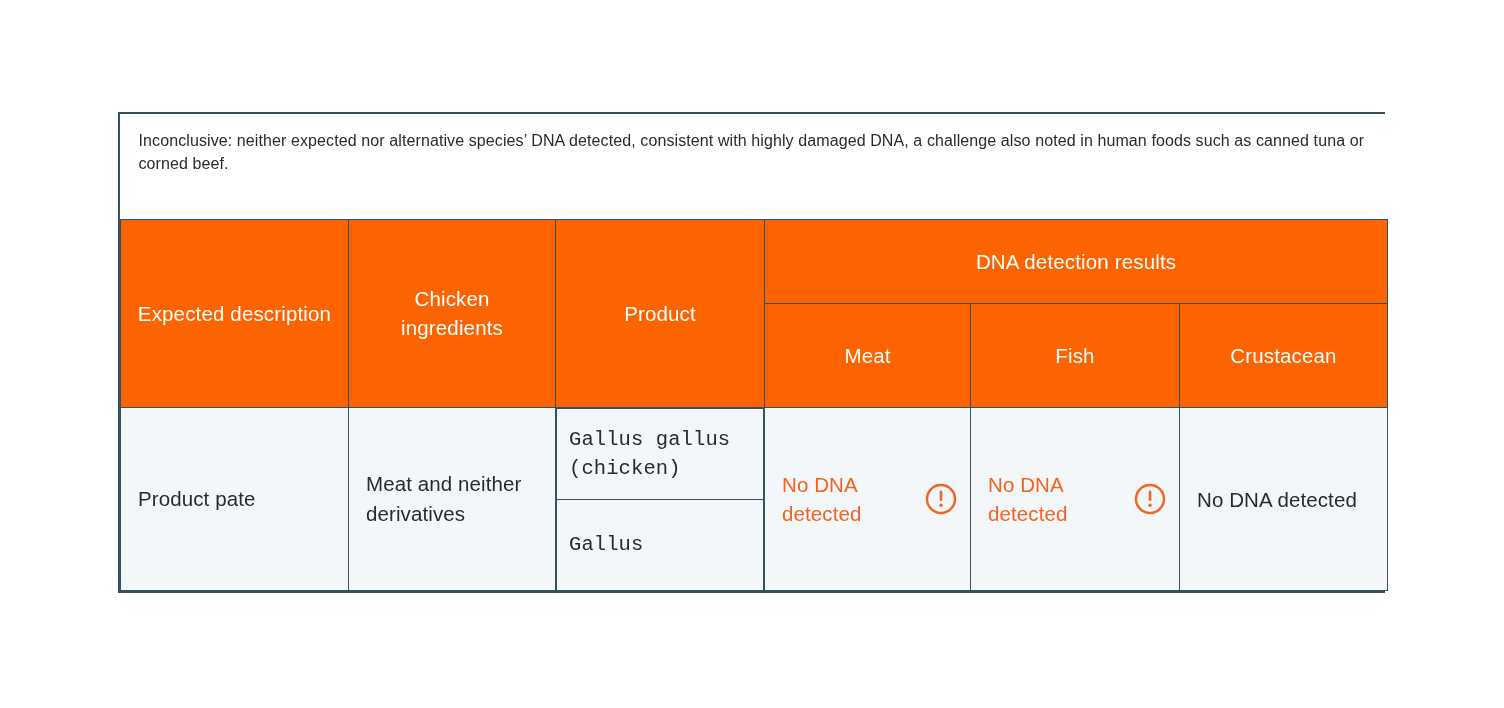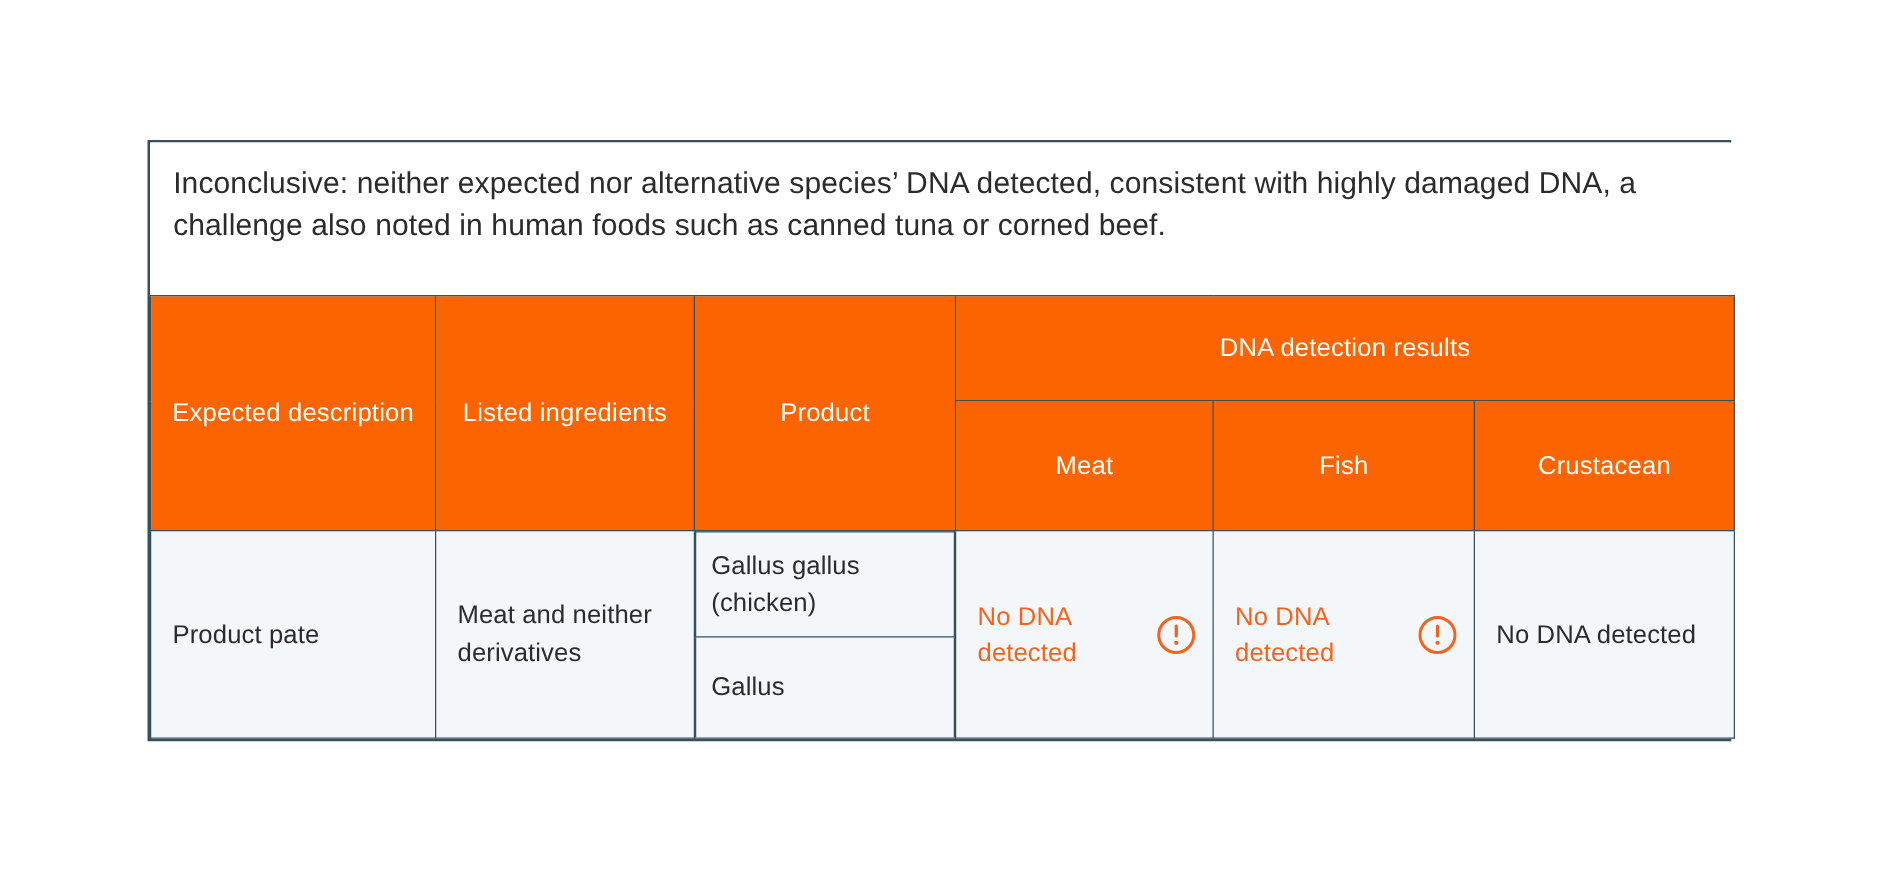--- a/index.html
+++ b/index.html
@@ -52,21 +52,21 @@
   
   .note-cell {
     background: #ffffff;
     border-top: none !important;
     border-left: none !important;
     border-right: none !important;
     padding: 16px 18px 18px 18px !important;
     vertical-align: top !important;
   }
   .note-text {
-    font-size: 24px;
+    font-size: 16px;
     line-height: 1.42;
     color: #2b2b2b;
     letter-spacing: 0.1px;
   }
 
   
   .hdr {
     background: #fb6400;
     color: #ffffff;
     text-align: center;
@@ -109,20 +109,21 @@
     border: none;
     border-bottom: 2px solid #36505e;
     background: #f3f7fa;
     color: #2b2b2b;
     font-size: 20.5px;
     line-height: 1.42;
     letter-spacing: 0.1px;
     padding: 6px 16px;
     vertical-align: middle;
     height: 50%;
+    font-family: Liberation Mono, monospace;
   }
   .expected-inner tr:last-child td {
     border-bottom: none;
   }
 
   
   .result-flex {
     display: flex;
     align-items: center;
     gap: 22px;
@@ -163,21 +164,21 @@
 
       <tbody>
           <tr>
         <td class="note-cell" colspan="6">
           <div class="note-text">Inconclusive: neither expected nor alternative species’ DNA detected, consistent with highly damaged DNA, a challenge also noted in human foods such as canned tuna or corned beef.</div>
         </td>
       </tr>
 
       <tr>
         <th class="hdr hdr-group" rowspan="2">Expected description</th>
-        <th class="hdr hdr-group" rowspan="2">Listed ingredients</th>
+        <th class="hdr hdr-group" rowspan="2">Chicken ingredients</th>
         <th class="hdr hdr-group" rowspan="2">Product</th>
         <th class="hdr" colspan="3" style="height:84px">DNA detection results</th>
       </tr>
 
       <tr>
         <th class="hdr" style="height:104px">Meat</th>
         <th class="hdr">Fish</th>
         <th class="hdr">Crustacean</th>
       </tr>
 

